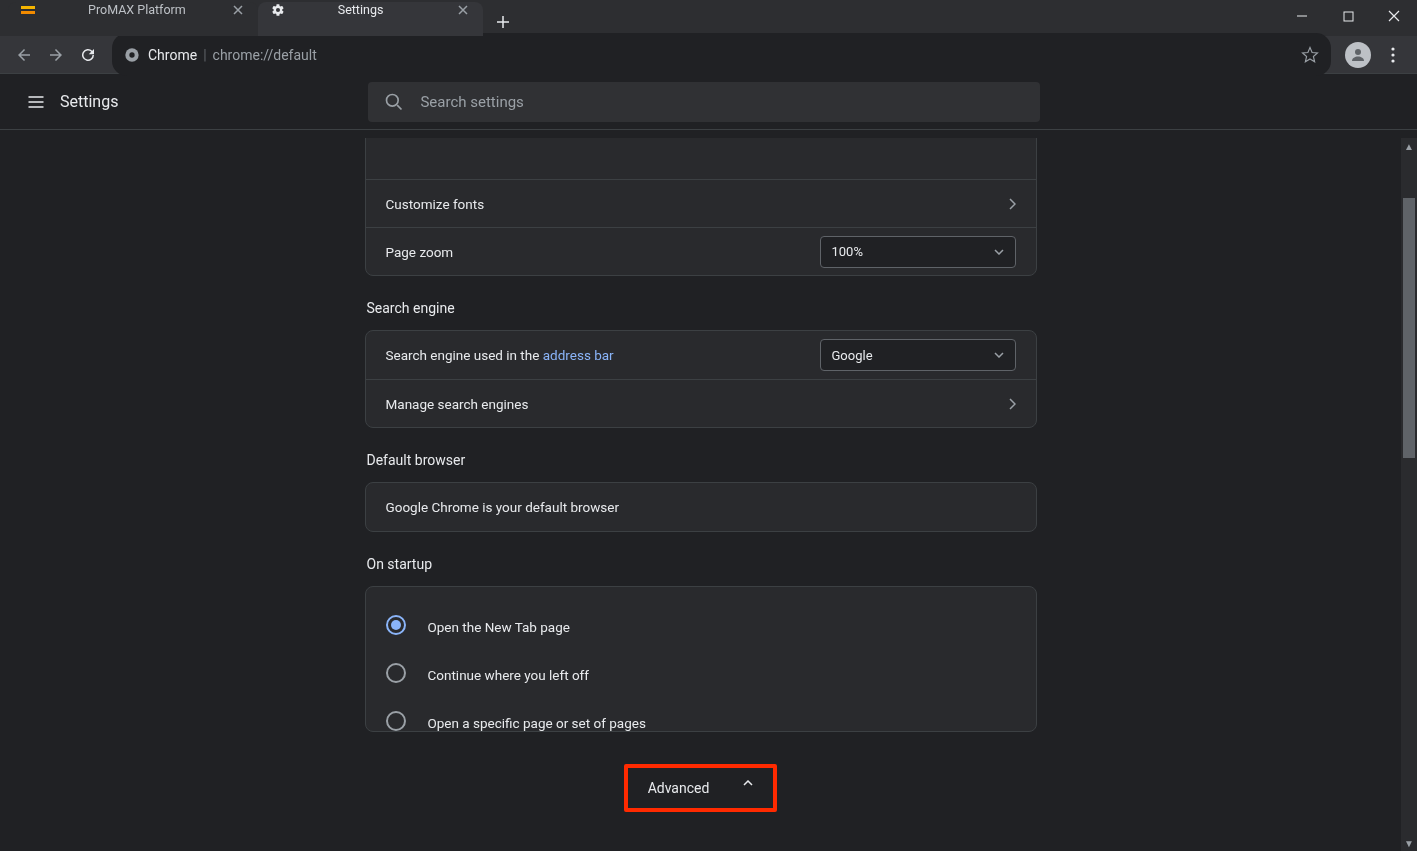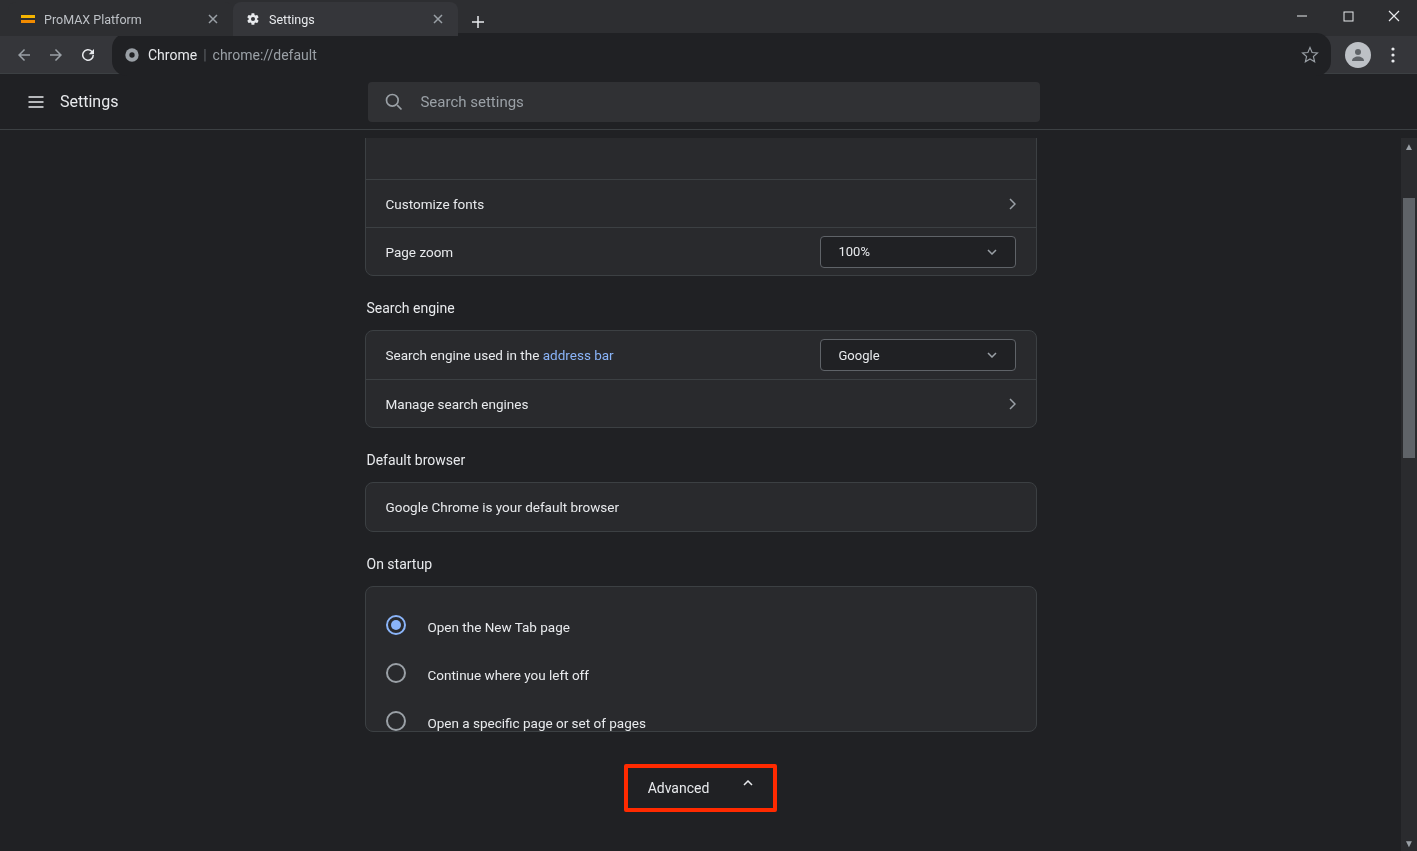--- a/index.html
+++ b/index.html
@@ -1,20 +1,20 @@
 <!DOCTYPE html>
 <html><head>
 <meta charset="utf-8">
 <style>
 * { margin: 0; padding: 0; box-sizing: border-box; font-family: 'Segoe UI', Roboto, Arial, sans-serif; }
 body { background: #202124; color: #e8eaed; width: 1417px; height: 851px; overflow: hidden; position: relative; }
 
 
 .tabstrip { height: 36px; background: #202124; display: flex; align-items: flex-end; padding-left: 8px; border-bottom: 0; background:#2d2e31;}
-.tab { height: 34px; display: flex; align-items: center; padding: 0 12px; color: #e8eaed; font-size: 12.5px; border-radius: 8px 8px 0 0; min-width: 225px; position: relative; }
+.tab { height: 34px; display: flex; align-items: flex-start; padding: 0 12px; color: #e8eaed; font-size: 12.5px; border-radius: 8px 8px 0 0; min-width: 225px; position: relative; gap: 44px; }
 .tab.inactive { background: #2d2e31; color:#bdc1c6; }
 .tab.active { background: #35363a; }
 .tab .favicon { width: 16px; height: 16px; margin-right: 8px; display:inline-flex; align-items:center; justify-content:center; }
 .tab .close { margin-left: auto; width:16px; height:16px; display:flex; align-items:center; justify-content:center; color:#9aa0a6;}
 .newtab { width: 28px; height: 28px; margin-left: 6px; display:flex; align-items:center; justify-content:center; color:#e8eaed; border-radius:50%;}
 .window-controls { position: absolute; right: 0; top: 0; height: 40px; display:flex; }
 .wc-btn { width: 46px; height: 32px; display:flex; align-items:center; justify-content:center; color:#e8eaed; }
 
 
 .toolbar { height: 38px; background: #35363a; display:flex; align-items:center; padding: 0 8px; border-bottom:1px solid #3c4043;}
@@ -42,21 +42,21 @@
 
 
 .card { background:#292a2d; border-radius:8px; border:1px solid #3c4043; margin-bottom: 24px; overflow:hidden;}
 .row { padding: 0 20px; min-height: 48px; display:flex; align-items:center; border-top:1px solid #3c4043; font-size:13.5px; color:#e8eaed;}
 .row:first-child { border-top:none; }
 .row .label { flex:1; }
 .row .chev { color:#9aa0a6; display:flex; }
 .row-partial { padding: 4px 20px 14px; display:flex; align-items:center; border-top:none;}
 
 
-.dd { background:#202124; border:1px solid #5f6368; border-radius:4px; height:32px; min-width:196px; padding:0 18px; display:flex; align-items:center; font-size:13px; color:#e8eaed; }
+.dd { background:#202124; border:1px solid #5f6368; border-radius:4px; height:32px; min-width:196px; padding:0 11px; display:flex; align-items:center; font-size:13px; color:#e8eaed; }
 .dd .caret { margin-left:auto; color:#9aa0a6; }
 
 
 .section-title { font-size:14px; color:#e8eaed; margin: 20px 0 14px 2px; font-weight:400;}
 
 
 .radio-row { min-height:48px; padding:0 20px; display:flex; align-items:flex-end; font-size:13.5px; color:#e8eaed; }
 .radio { width:20px; height:20px; border-radius:50%; border:2px solid #9aa0a6; margin-right: 22px; position:relative; flex-shrink:0;}
 .radio.checked { border-color:#8ab4f8; }
 .radio.checked::after { content:''; position:absolute; top:3px; left:3px; right:3px; bottom:3px; background:#8ab4f8; border-radius:50%;}

